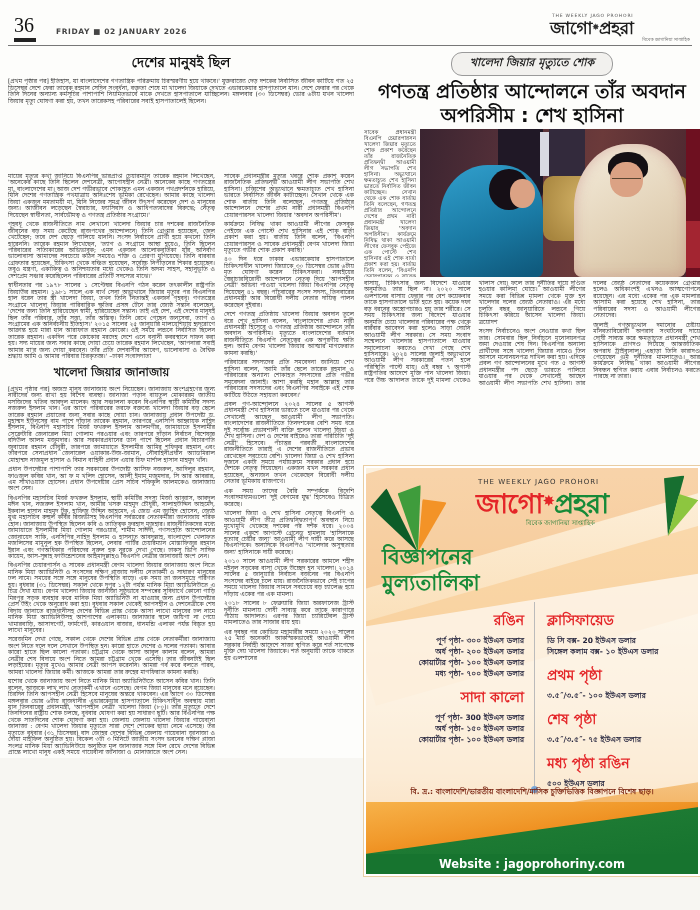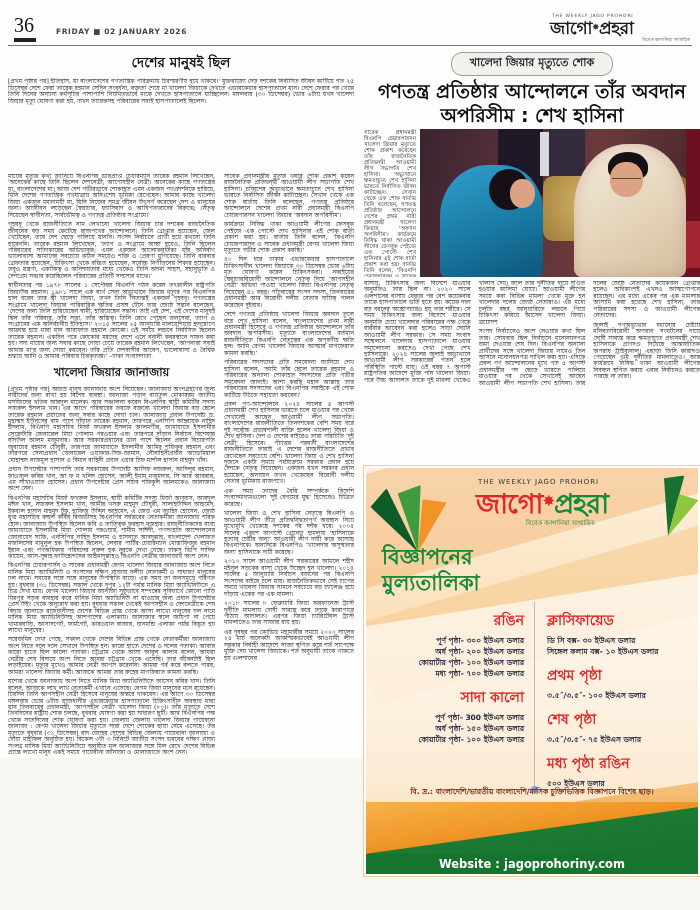--- a/index.html
+++ b/index.html
@@ -26,21 +26,21 @@
   
   .la-title{text-align:center;font-size:13.5px;font-weight:900;color:#111;margin:2px 0 3px 0;}
   .la-lead{font-size:6px;line-height:6.5px;text-align:justify;color:#222;height:92px;overflow:hidden;}
   .la-cols{display:flex;gap:9px;margin-top:3px;height:760px;overflow:hidden;}
   .la-colA{width:207px;flex:none;overflow:hidden;}
   .la-colB{width:130px;flex:none;overflow:hidden;}
   .bodytext p{margin:0 0 3px 0;font-size:6px;line-height:6.45px;text-align:justify;color:#222;}
   .la-subhead{text-align:center;font-size:11.5px;font-weight:900;color:#111;margin:4px 0 3px 0;}
 
   
-  .kicker-row{text-align:center;margin-top:1px;}
+  .kicker-row{text-align:center;margin-top:1px;font-style:italic;}
   .kicker{display:inline-block;border:1.5px solid #9a9a9a;background:#f2f1ee;border-radius:11px;padding:1px 18px 2px 18px;font-size:11px;font-weight:bold;color:#222;}
   .headline{text-align:center;font-size:19px;line-height:24px;font-weight:700;color:#0d0d0d;margin:3px 0 2px 0;}
   .byline{font-size:8px;font-weight:bold;color:#222;margin:4px 0 3px 1px;}
   .photo-row{display:flex;gap:4px;height:148px;}
   .side-col{width:52px;flex:none;font-size:5.5px;line-height:6px;text-align:justify;color:#222;overflow:hidden;}
   .photo{flex:1;position:relative;overflow:hidden;background:linear-gradient(100deg,#3a2430 0%,#553039 30%,#6b3a3a 60%,#46242e 100%);}
   .ph{position:absolute;}
   .ph-suit1{left:28%;top:0;width:16%;height:48%;background:#201826;border-radius:0 0 8px 8px;}
   .ph-suit2{left:46%;top:0;width:13%;height:40%;background:#332a3c;border-radius:0 0 8px 8px;}
   .ph-shirt{left:43%;top:2%;width:3%;height:30%;background:#d9d9e2;}
@@ -224,21 +224,21 @@
             <div>
                 <p>পূর্ণ পৃষ্ঠা- 300 ইউএস ডলার</p>
                 <p>অর্ধ পৃষ্ঠা- ১৫০ ইউএস ডলার</p>
                 <p>কোয়ার্টার পৃষ্ঠা- ১০০ ইউএস ডলার</p>
               </div>
           </div>
           <div class="pr-div"></div>
           <div class="pr-right">
             <div class="pr-h">ক্লাসিফায়েড</div>
             <div>
-                <p>ডি সি বক্স- ৩০ ইউএস ডলার</p>
+                <p>ডি সি বক্স- 20 ইউএস ডলার</p>
                 <p>সিঙ্গেল কলাম বক্স- ১০ ইউএস ডলার</p>
               </div>
             <div class="pr-h">প্রথম পৃষ্ঠা</div>
             <div>
                 <p>৩.৫˝/৩.৫˝- ১০০ ইউএস ডলার</p>
               </div>
             <div class="pr-h">শেষ পৃষ্ঠা</div>
             <div>
                 <p>৩.৫˝/৩.৫˝- ৭৫ ইউএস ডলার</p>
               </div>

